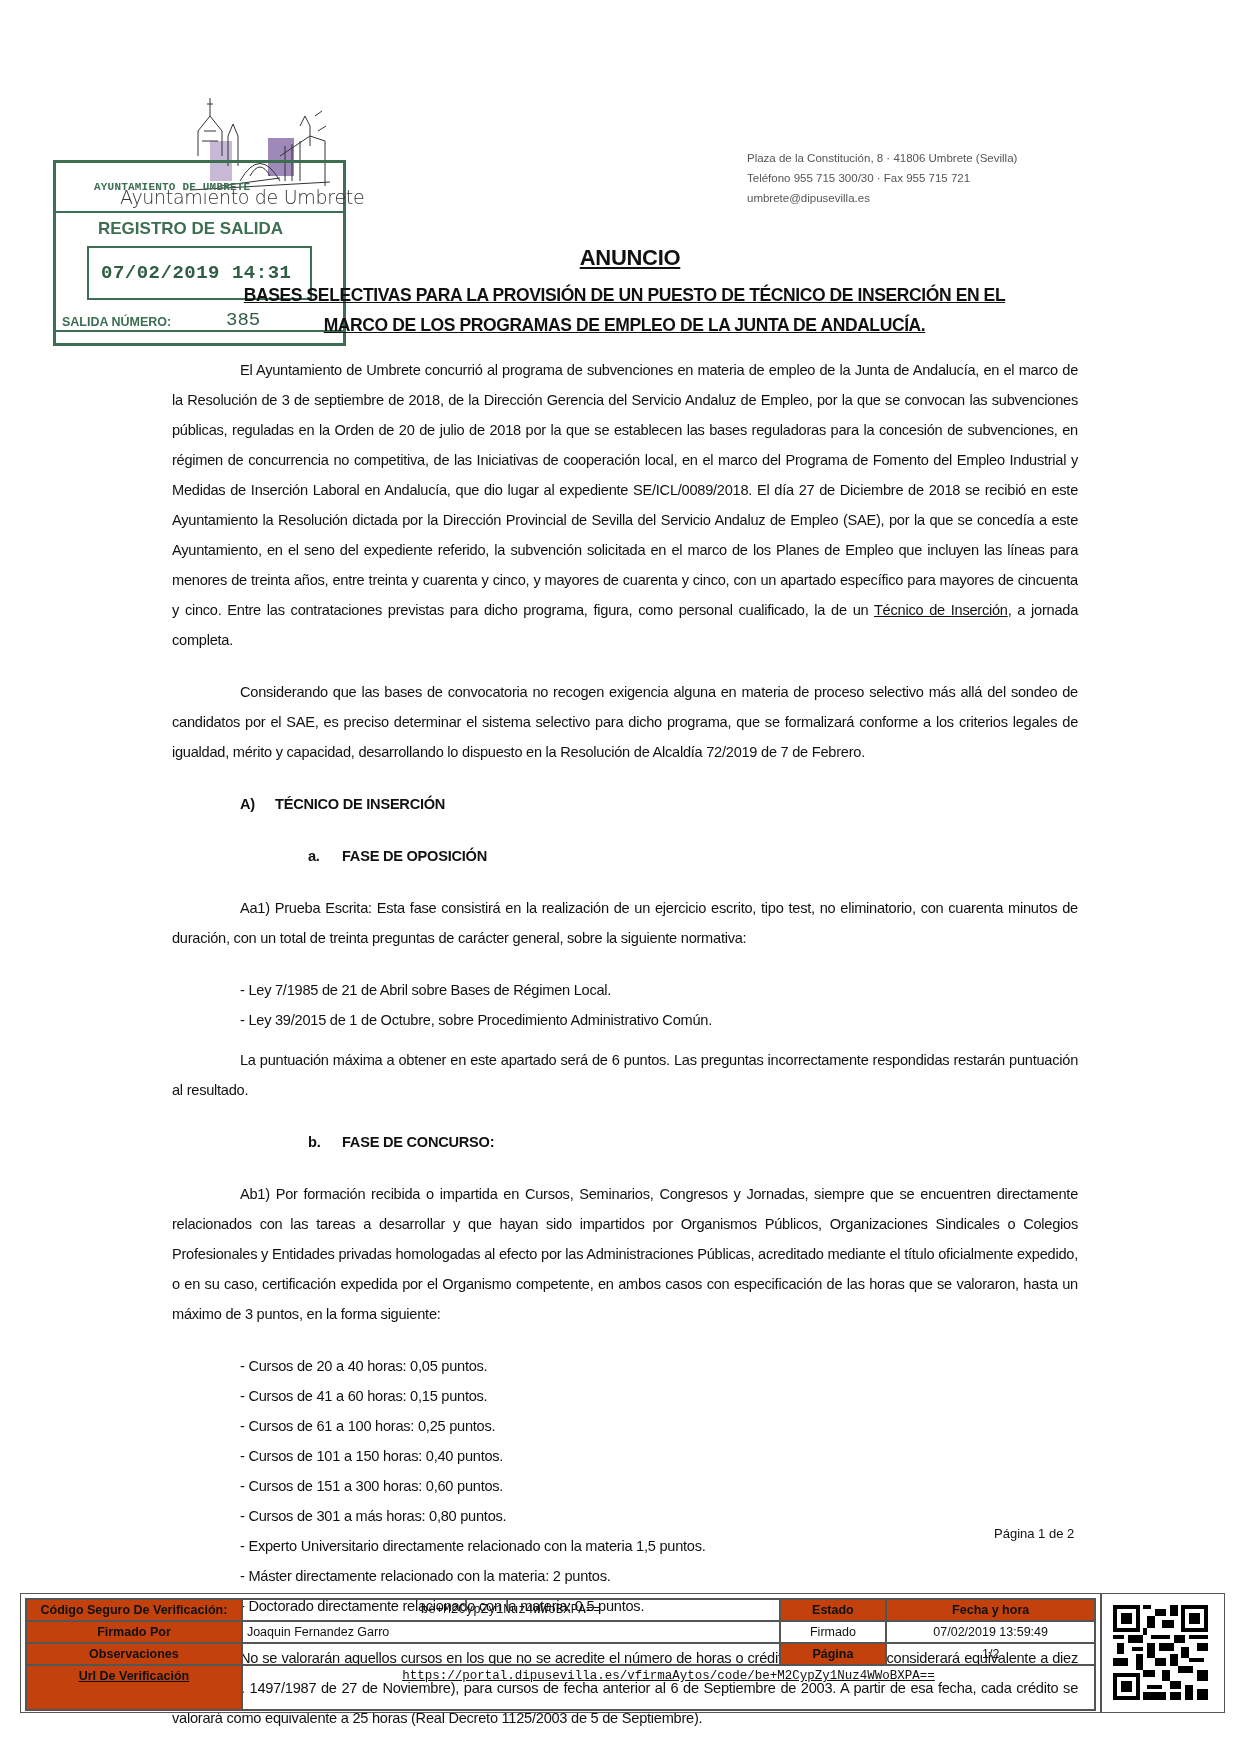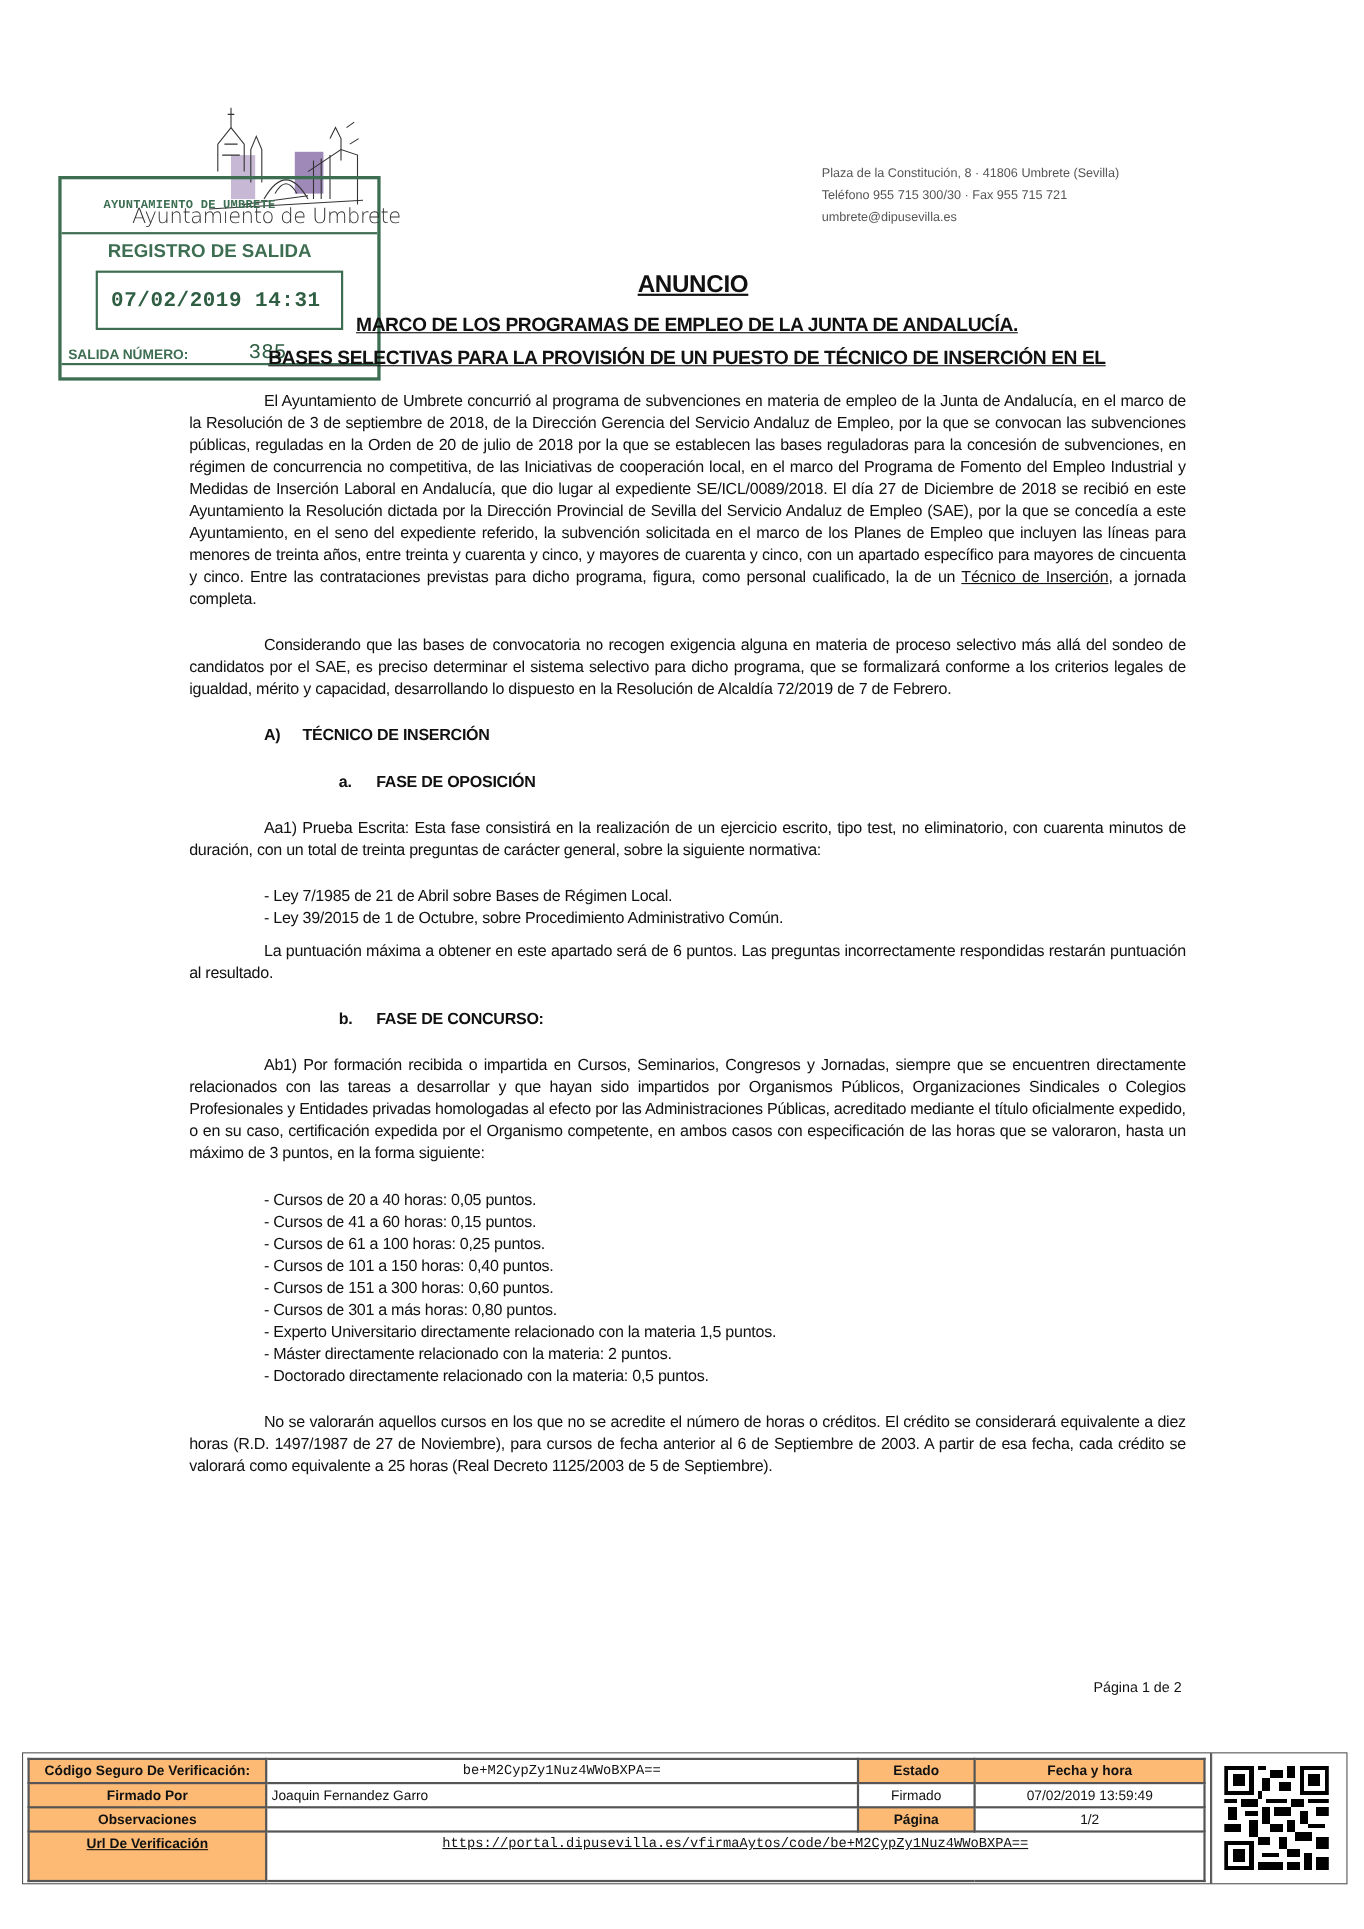--- a/index.html
+++ b/index.html
@@ -32,40 +32,40 @@
   .addr { position:absolute; left:747px; top:148px; font-size:11.5px; color:#555; line-height:20px; }
 
   
   .anuncio { position:absolute; left:0; right:0; top:245px; text-align:center;
              font-weight:bold; font-size:22px; text-decoration:underline; letter-spacing:-0.3px;padding-left:20px; }
   .subtitle { position:absolute; left:172px; width:905px; top:280px; text-align:center;
               font-weight:bold; font-size:17.5px; line-height:30px; text-decoration:underline;
               letter-spacing:-0.4px; }
 
   .body { position:absolute; left:172px; width:906px; top:355px; font-size:14.6px;
-          line-height:20px; letter-spacing:-0.25px; }
+          line-height:30px; letter-spacing:-0.25px; }
   .body p { margin:0; text-align:justify; }
   .indent { text-indent:68px; }
   .gap { height:22px; }
   .secA { margin-left:68px !important; font-weight:bold; }
   .secA .lbl { display:inline-block; width:35px; }
   .secSub { margin-left:136px !important; font-weight:bold; }
   .secSub .lbl { display:inline-block; width:34px; }
   .list { margin-left:68px !important; }
   .u { text-decoration:underline; }
 
   .pagenum { position:absolute; left:994px; top:1526px; font-size:13px; }
 
   
   .ftable-wrap { position:absolute; left:20px; top:1593px; width:1081px; height:120px;
                  border:1px solid #555; box-sizing:border-box; }
   .ftable { position:absolute; left:4px; top:4px; width:1071px; border-collapse:collapse;
             font-size:12.5px; }
   .ftable td { border:2px solid #555; height:20px; padding:0 4px; white-space:nowrap; }
-  .ftable td.h { background:#fdba74; font-weight:bold; text-align:center; }
+  .ftable td.h { background:#c2410c; font-weight:bold; text-align:center; }
   .ftable td.mono { font-family:"Liberation Mono", monospace; font-size:12.5px; text-align:center; }
   .ftable td.c { text-align:center;margin-left:10px; }
   .ftable tr.tall td { height:40px; vertical-align:top; padding-top:3px;text-decoration:underline; }
   .qrbox { position:absolute; left:1101px; top:1593px; width:124px; height:120px;
            border:1px solid #555; box-sizing:border-box; }
   .qr { position:absolute; left:11px; top:11px; width:95px; height:95px; }
 </style>
 </head>
 <body>
 
@@ -105,22 +105,22 @@
   <span class="logo-text">Ayuntamiento de Umbrete</span>
 
   <div class="addr">
     <div>Plaza de la Constitución, 8 · 41806 Umbrete (Sevilla)</div>
     <div>Teléfono 955 715 300/30 · Fax 955 715 721</div>
     <div>umbrete@dipusevilla.es</div>
   </div>
 
   <div class="anuncio">ANUNCIO</div>
   <div class="subtitle">
+    <div>BASES SELECTIVAS PARA LA PROVISIÓN DE UN PUESTO DE TÉCNICO DE INSERCIÓN EN EL</div>
     <div>MARCO DE LOS PROGRAMAS DE EMPLEO DE LA JUNTA DE ANDALUCÍA.</div>
-    <div>BASES SELECTIVAS PARA LA PROVISIÓN DE UN PUESTO DE TÉCNICO DE INSERCIÓN EN EL</div>
   </div>
 
   <div class="body">
     <p class="indent"><span>El Ayuntamiento de Umbrete concurrió al programa de subvenciones en materia de empleo de la Junta de Andalucía, en el marco de la Resolución de 3 de septiembre de 2018, de la Dirección Gerencia del Servicio Andaluz de Empleo, por la que se convocan las subvenciones públicas, reguladas en la Orden de 20 de julio de 2018 por la que se establecen las bases reguladoras para la concesión de subvenciones, en régimen de concurrencia no competitiva, de las Iniciativas de cooperación local, en el marco del Programa de Fomento del Empleo Industrial y Medidas de Inserción Laboral en Andalucía, que dio lugar al expediente SE/ICL/0089/2018. El día 27 de Diciembre de 2018 se recibió en este Ayuntamiento la Resolución dictada por la Dirección Provincial de Sevilla del Servicio Andaluz de Empleo (SAE), por la que se concedía a este Ayuntamiento, en el seno del expediente referido, la subvención solicitada en el marco de los Planes de Empleo que incluyen las líneas para menores de treinta años, entre treinta y cuarenta y cinco, y mayores de cuarenta y cinco, con un apartado específico para mayores de cincuenta y cinco. Entre las contrataciones previstas para dicho programa, figura, como personal cualificado, la de un </span><span class="u">Técnico de Inserción</span><span>, a jornada completa.</span></p>
     <div class="gap"></div>
     <p class="indent">Considerando que las bases de convocatoria no recogen exigencia alguna en materia de proceso selectivo más allá del sondeo de candidatos por el SAE, es preciso determinar el sistema selectivo para dicho programa, que se formalizará conforme a los criterios legales de igualdad, mérito y capacidad, desarrollando lo dispuesto en la Resolución de Alcaldía 72/2019 de 7 de Febrero.</p>
     <div class="gap"></div>
     <p class="secA"><span class="lbl">A)</span><span>TÉCNICO DE INSERCIÓN</span></p>
     <div class="gap"></div>
     <p class="secSub"><span class="lbl">a.</span><span>FASE DE OPOSICIÓN</span></p>

